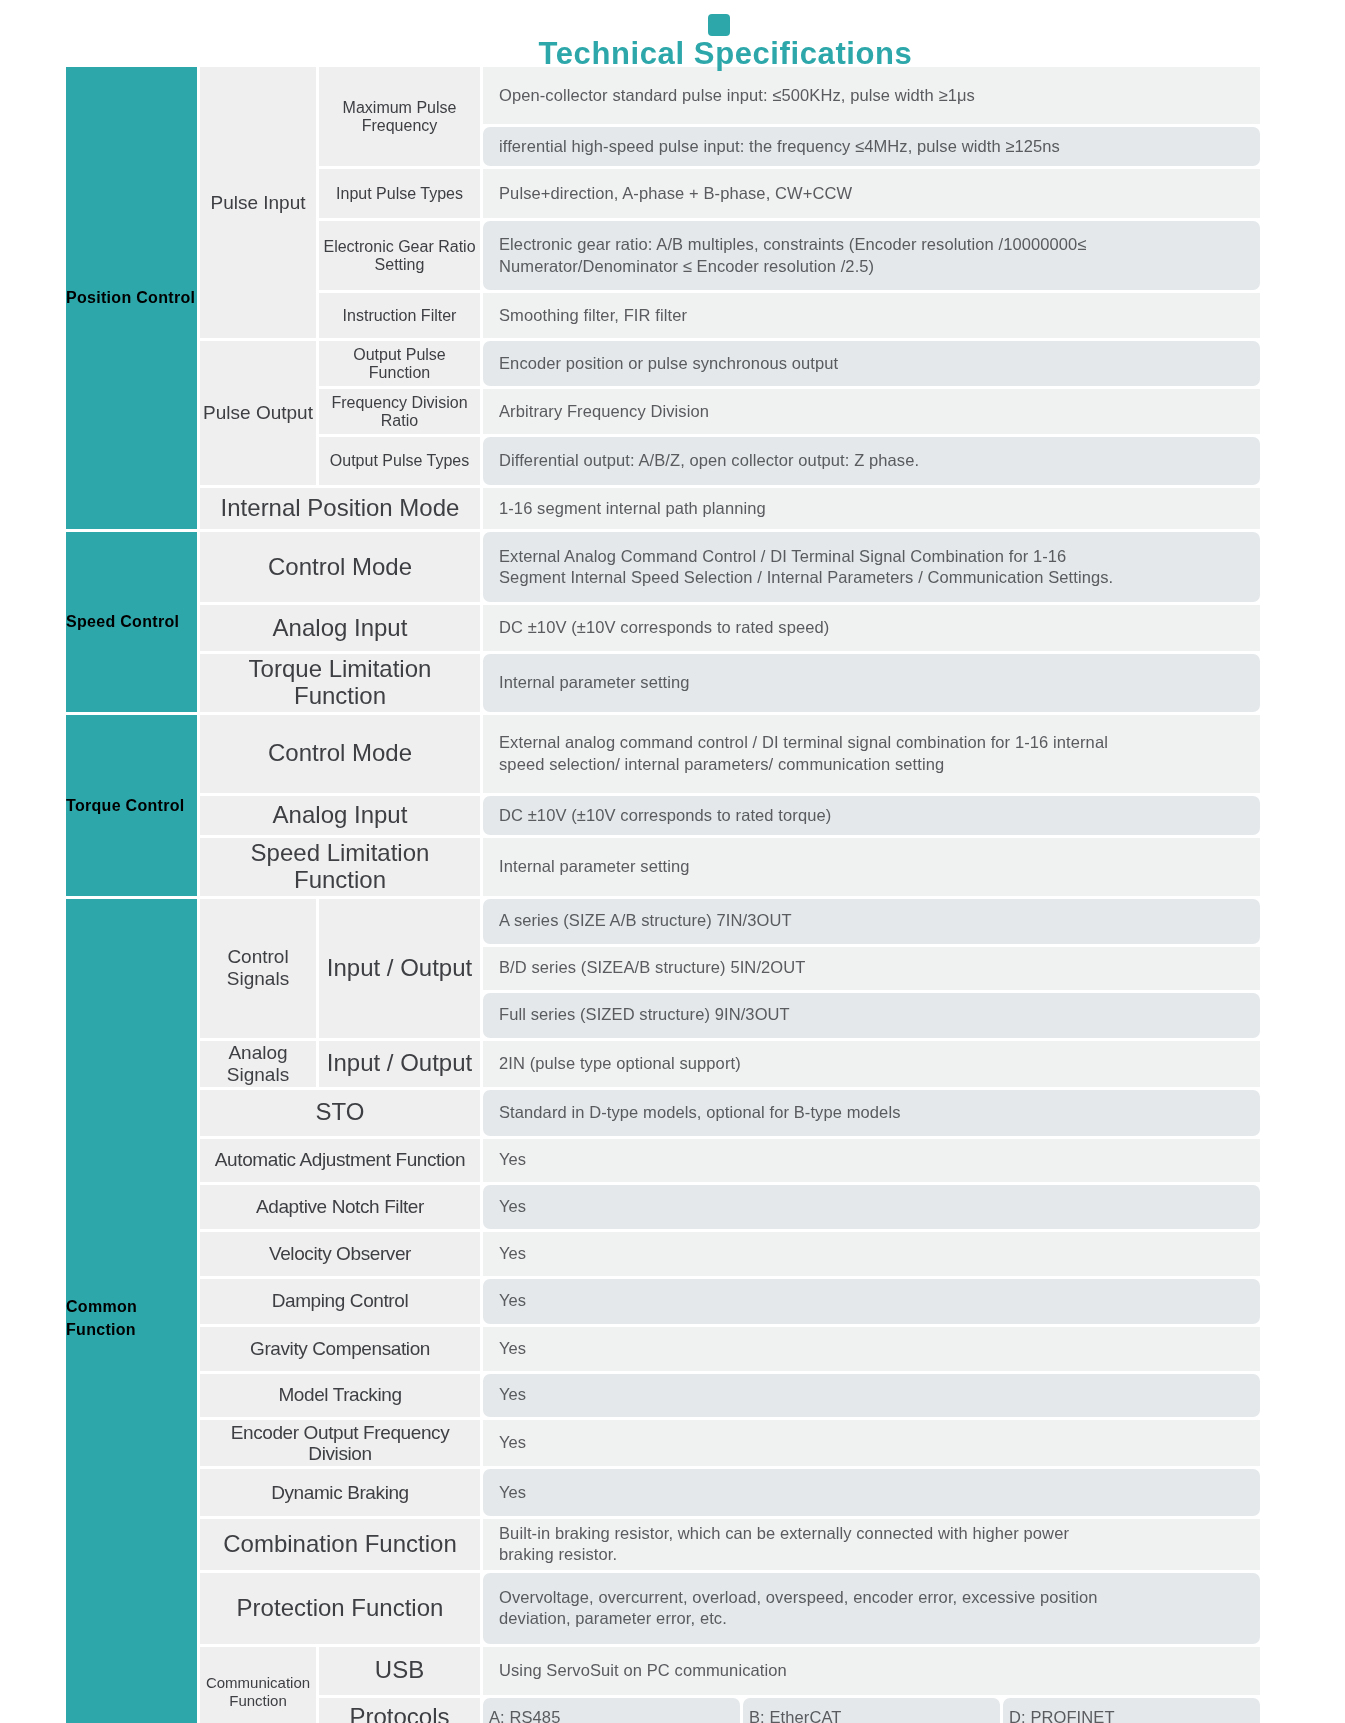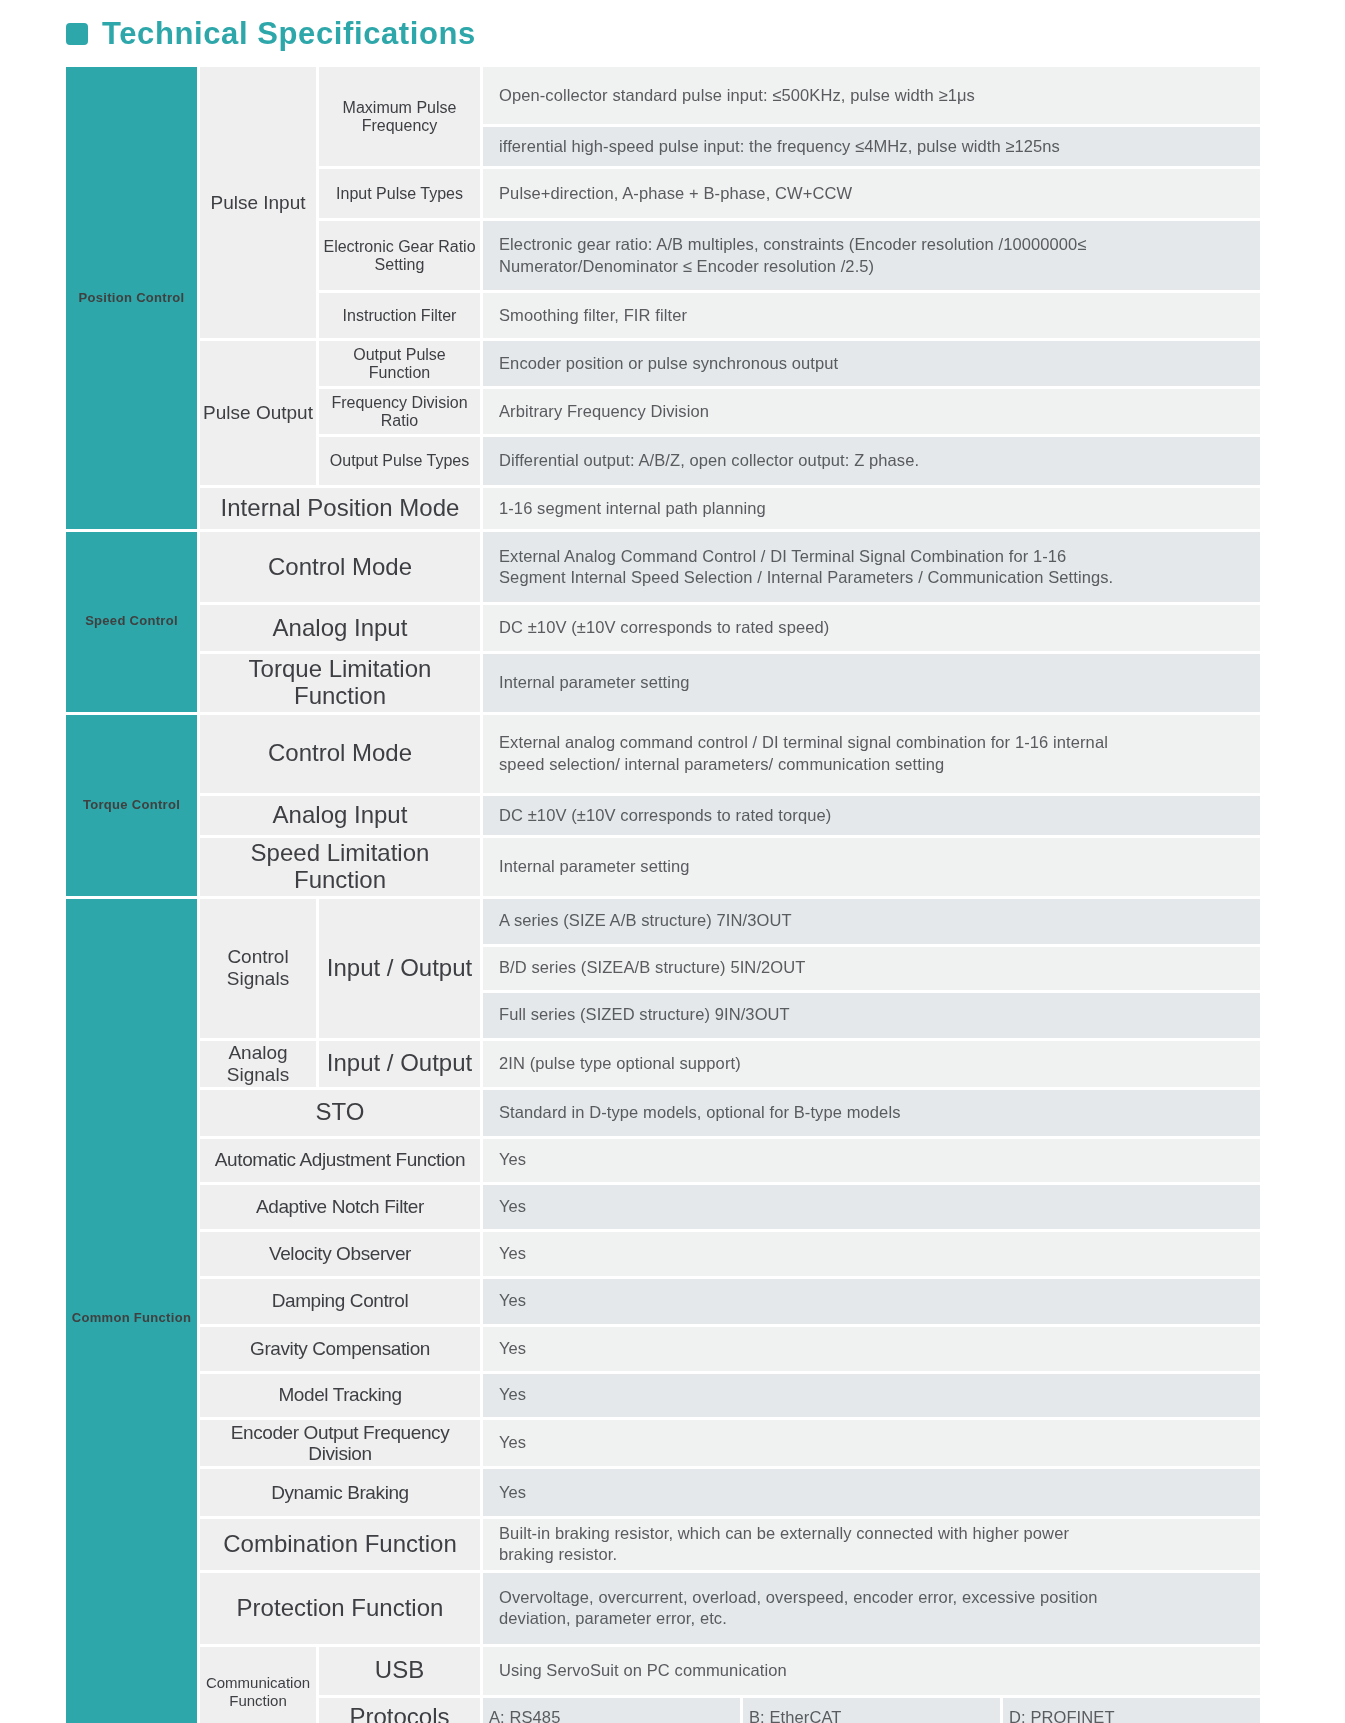--- a/index.html
+++ b/index.html
@@ -12,41 +12,41 @@
   }
   *{box-sizing:border-box;}
   html,body{margin:0;padding:0;background:#ffffff;}
   body{
     width:1345px;height:1723px;
     font-family:"Liberation Sans",sans-serif;
     -webkit-font-smoothing:antialiased;
   }
   .title-row{
     display:flex;align-items:center;
-    margin:14px 0 10px 66px;height:40px;
+    margin:14px 0 10px 92px;height:40px;flex-direction:column;
   }
   .title-bullet{
     width:22px;height:22px;border-radius:4px;
     background:var(--teal);flex:0 0 auto;
   }
   .page-title{
     margin:0 0 0 14px;
     font-size:31px;font-weight:bold;color:var(--teal);
     letter-spacing:0.6px;
   }
   table.spec{
     border-collapse:separate;border-spacing:3px;
     table-layout:fixed;width:1200px;
     margin-left:63px;
   }
   td{overflow:hidden;padding:0;}
   td.cat{
-    background:var(--teal);color:#404040;
-    font-weight:bold;font-size:13px;line-height:1.45;
-    text-align:center;vertical-align:middle;
+    background:var(--teal);color:#000000;
+    font-weight:bold;font-size:16px;line-height:1.45;
+    text-align:left;vertical-align:middle;
     letter-spacing:0.3px;
   }
   td.grp{
     background:var(--label-bg);color:var(--label-text);
     font-size:19px;line-height:1.15;
     text-align:center;vertical-align:middle;
   }
   td.lbl{
     background:var(--label-bg);color:var(--label-text);
     font-size:16px;line-height:1.12;
@@ -56,21 +56,21 @@
   td.lbl.big{font-size:24px;}
   td.lbl.cond{letter-spacing:-0.4px;font-size:19px;}
   td.lbl.small{font-size:15px;line-height:1.2;}
   td.val{
     color:var(--value-text);font-size:16.5px;line-height:1.3;
     vertical-align:middle;padding:4px 16px;
     letter-spacing:0.1px;
   }
   td.val .val-text{max-width:620px;}
   td.vl{background:var(--row-light);}
-  td.vd{background:var(--row-dark);}
+  td.vd{background:var(--row-dark);border-radius:7px;}
   td.valc{text-align:left;padding:4px 6px;}
 </style>
 </head>
 <body>
 
 <div class="title-row">
   <div class="title-bullet"></div>
   <h1 class="page-title">Technical Specifications</h1>
 </div>
 

